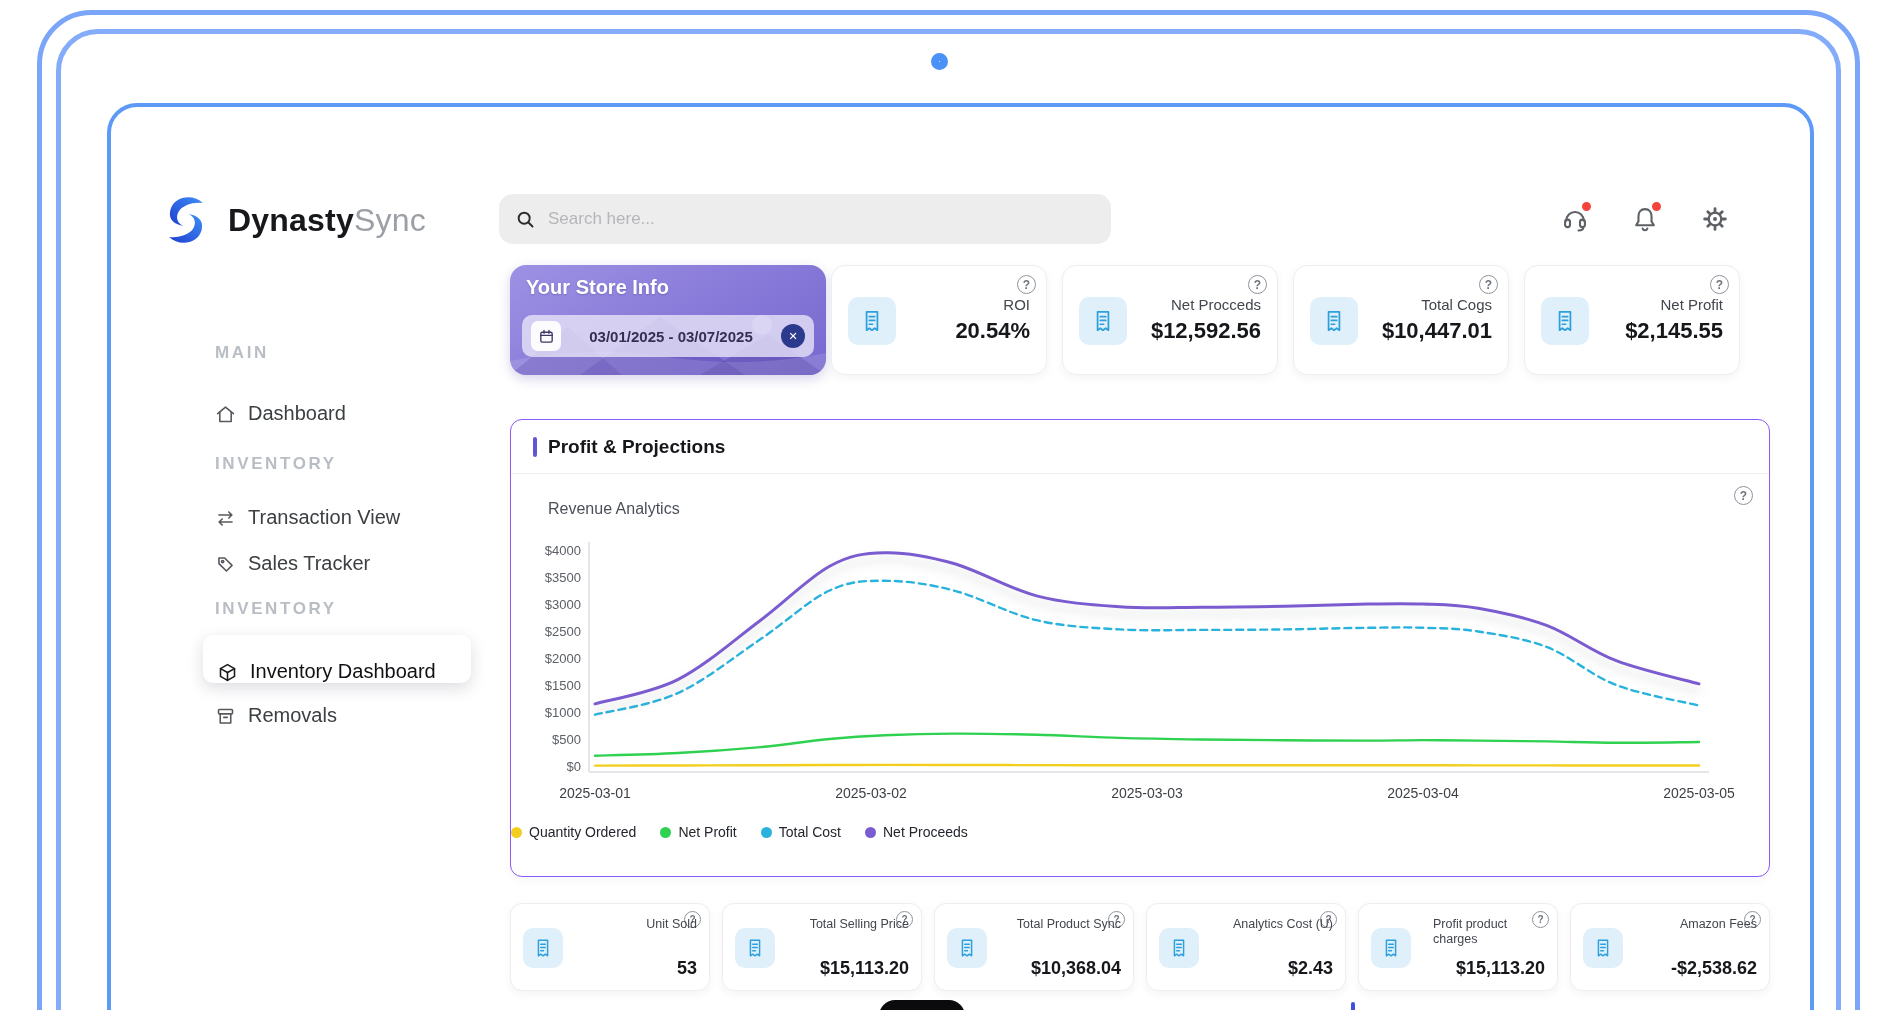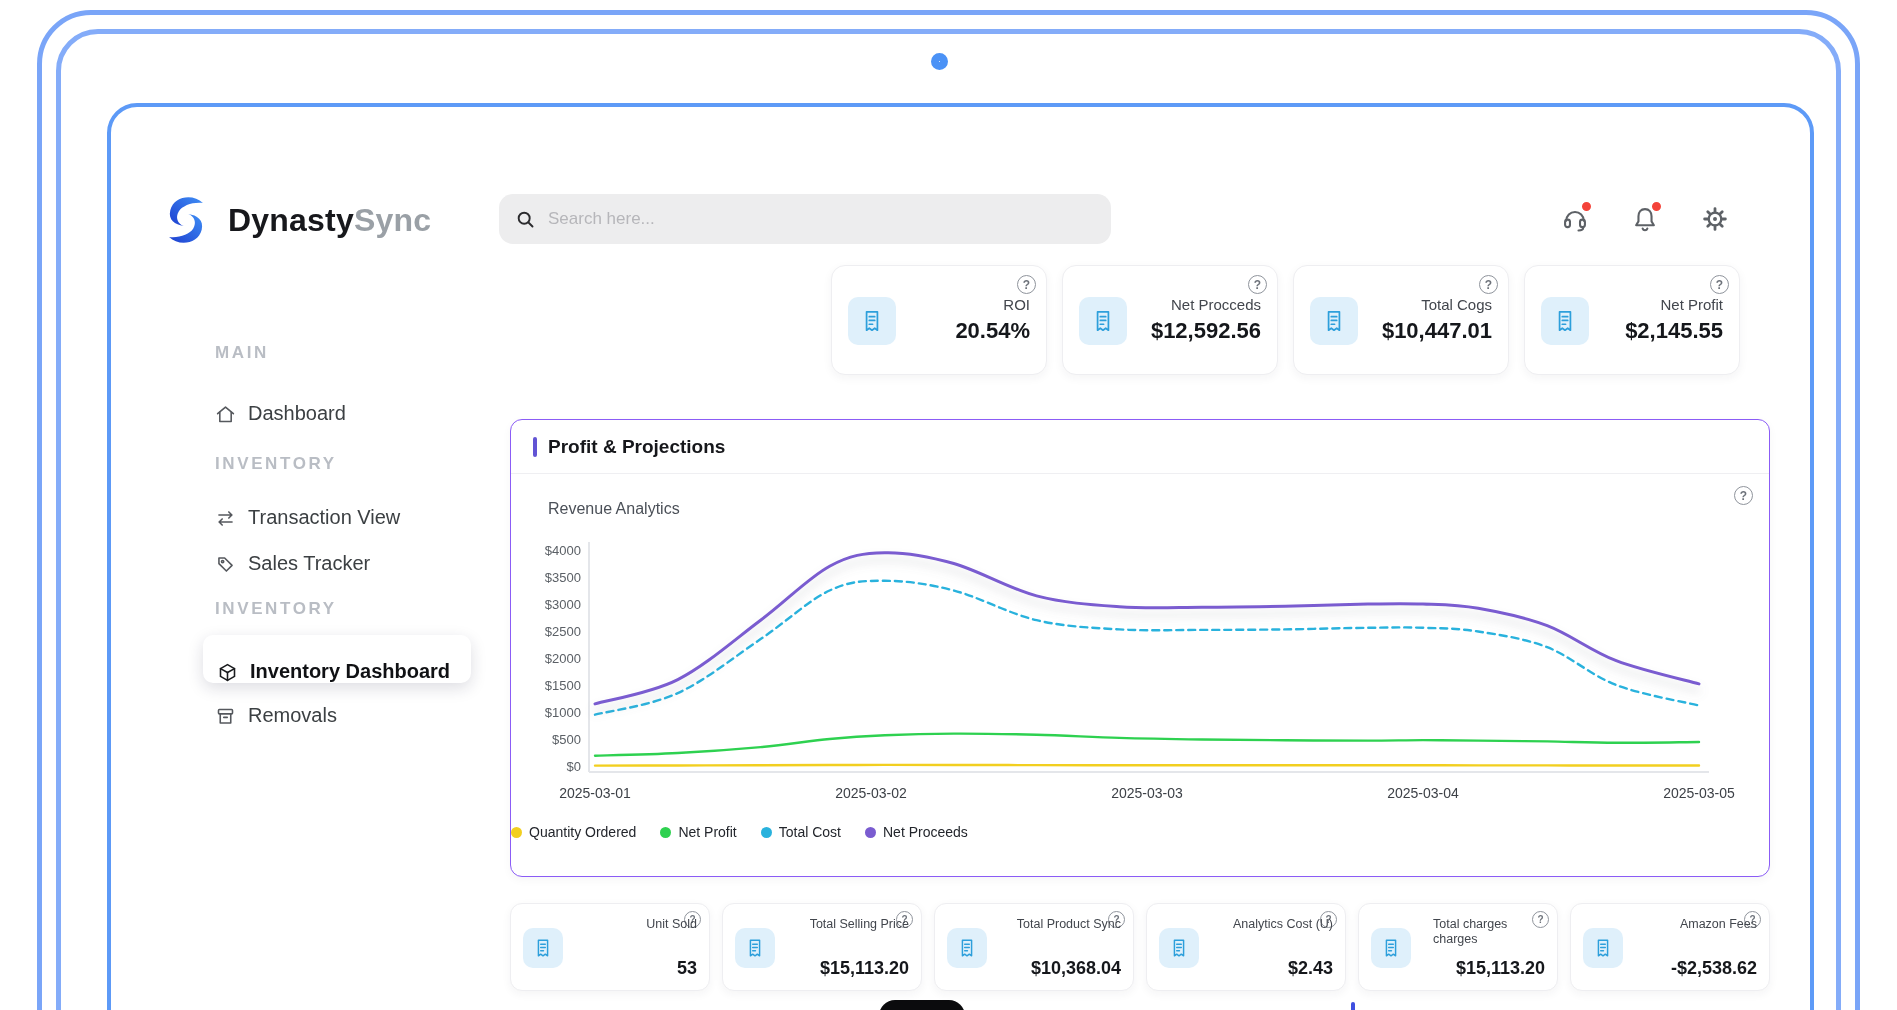--- a/index.html
+++ b/index.html
@@ -13,26 +13,26 @@
   .frame-mid{left:56px;top:29px;width:1785px;height:1240px;border-radius:42px;border-color:#84acf9}
   .camera{position:absolute;left:931px;top:53px;width:17px;height:17px;background:#fff;border:8px solid #4b92f6;border-radius:50%}
   .screen{position:absolute;left:107px;top:103px;width:1707px;height:1180px;background:#fff;border:4px solid #5d9af7;border-radius:30px;overflow:hidden}
 
   
   .logo{position:absolute;left:46px;top:84px;display:flex;align-items:center;gap:13px}
   .logo-mark{width:58px;height:58px;display:block}
   .logo-mark svg{width:58px;height:58px;display:block}
   .logo-text{font-size:32px;letter-spacing:.2px;white-space:nowrap}
   .logo-bold{font-weight:700;color:#17181c}
-  .logo-light{font-weight:700;color:#9aa0a6}
+  .logo-light{font-weight:400;color:#9aa0a6}
   .nav-section{position:absolute;left:104px;font-size:17px;font-weight:700;letter-spacing:2.6px;color:#b9bdc4}
   .nav-item{position:absolute;left:104px;display:flex;align-items:flex-end;gap:12px;font-size:20px;color:#3c4043;font-weight:500;cursor:pointer;height:28px}
   .nav-ic{width:21px;height:21px;display:grid;place-items:center;color:#55585d}
   .nav-ic svg{width:21px;height:21px}
-  .nav-item.active{left:92px;width:268px;height:48px;background:#fff;border-radius:10px;box-shadow:0 5px 16px rgba(25,30,60,.15);padding-left:14px;font-weight:700;color:#101114}
+  .nav-item.active{left:92px;width:268px;height:48px;background:#fff;border-radius:10px;box-shadow:0 5px 16px rgba(25,30,60,.15);padding-left:14px;font-weight:400;color:#101114}
   .nav-item.active .nav-ic{color:#1a1b1e}
 
   
   .search{position:absolute;left:388px;top:87px;width:612px;height:50px;background:#ededee;border-radius:14px;display:flex;align-items:center;padding:0 16px;gap:12px;color:#2b2b2e}
   .search svg{width:21px;height:21px;flex:none}
   .search-input{flex:1;border:0;background:transparent;outline:none;font-size:17px;color:#3a3a3e;font-family:inherit}
   .search-input::placeholder{color:#b6b6ba}
   .top-actions{position:absolute;left:1444px;top:92px;display:flex;gap:30px}
   .action{position:relative;width:40px;height:40px;display:grid;place-items:center;cursor:pointer;color:#5d6166}
   .action svg{width:28px;height:28px}
@@ -197,20 +197,40 @@
         <svg viewBox="0 0 24 24" fill="none" stroke="currentColor" stroke-linecap="round">
             <circle cx="12" cy="12" r="5.4" stroke-width="2"></circle>
             <circle cx="12" cy="12" r="1.7" fill="currentColor" stroke="none"></circle>
             <g stroke-width="2.4">
               <path d="M12 3.1 v2.9 M12 18 v2.9 M3.1 12 h2.9 M18 12 h2.9 M5.8 5.8 l2 2 M16.2 16.2 l2 2 M18.2 5.8 l-2 2 M7.8 16.2 l-2 2"></path>
             </g>
           </svg>
       </div>
     </div>
 
+    <div class="store-card">
+      <svg class="mountains" viewBox="0 0 316 64" preserveAspectRatio="none">
+        <circle cx="252" cy="14" r="10" fill="rgba(255,255,255,.28)"></circle>
+        <path d="M0 64 L58 16 L112 64 Z" fill="rgba(72,52,160,.30)"></path>
+        <path d="M70 64 L150 6 L235 64 Z" fill="rgba(82,60,170,.38)"></path>
+        <path d="M190 64 L258 24 L316 64 Z" fill="rgba(66,46,150,.30)"></path>
+        <path d="M0 50 Q79 34 158 46 T316 42 L316 64 L0 64 Z" fill="rgba(255,255,255,.12)"></path>
+      </svg>
+      <div class="store-title">Your Store Info</div>
+      <div class="date-pill">
+        <span class="cal">
+          <svg viewBox="0 0 24 24" fill="none" stroke="currentColor" stroke-width="1.9" stroke-linecap="round">
+              <rect x="4" y="6" width="16" height="14" rx="2"></rect>
+              <path d="M4 10.5 h16 M8.5 3.5 v4 M15.5 3.5 v4"></path>
+            </svg>
+        </span>
+        <span class="date-text">03/01/2025 - 03/07/2025</span>
+        <span class="date-clear">✕</span>
+      </div>
+    </div>
 
     <div class="stat-card" style="left:720px">
       <span class="stat-ic">
           <svg viewBox="0 0 24 24" fill="none" stroke="currentColor" stroke-width="1.6" stroke-linecap="round" stroke-linejoin="round">
             <path d="M7 3.5 h10 v17 l-2.5 -1.8 -2.5 1.8 -2.5 -1.8 -2.5 1.8 z"></path>
             <path d="M9.5 8 h5 M9.5 11.5 h5 M9.5 15 h3"></path>
           </svg>
         </span>
       <span class="help">?</span>
       <span class="stat-label">ROI</span>
@@ -349,21 +369,21 @@
       <span class="stat-value">$2.43</span>
     </div>
     <div class="stat-card small" style="left:1247px">
       <span class="stat-ic">
           <svg viewBox="0 0 24 24" fill="none" stroke="currentColor" stroke-width="1.6" stroke-linecap="round" stroke-linejoin="round">
             <path d="M7 3.5 h10 v17 l-2.5 -1.8 -2.5 1.8 -2.5 -1.8 -2.5 1.8 z"></path>
             <path d="M9.5 8 h5 M9.5 11.5 h5 M9.5 15 h3"></path>
           </svg>
         </span>
       <span class="help">?</span>
-      <span class="stat-label">Total charges charges</span>
+      <span class="stat-label">Profit product charges</span>
       <span class="stat-value">$15,113.20</span>
     </div>
     <div class="stat-card small" style="left:1459px">
       <span class="stat-ic">
           <svg viewBox="0 0 24 24" fill="none" stroke="currentColor" stroke-width="1.6" stroke-linecap="round" stroke-linejoin="round">
             <path d="M7 3.5 h10 v17 l-2.5 -1.8 -2.5 1.8 -2.5 -1.8 -2.5 1.8 z"></path>
             <path d="M9.5 8 h5 M9.5 11.5 h5 M9.5 15 h3"></path>
           </svg>
         </span>
       <span class="help">?</span>

